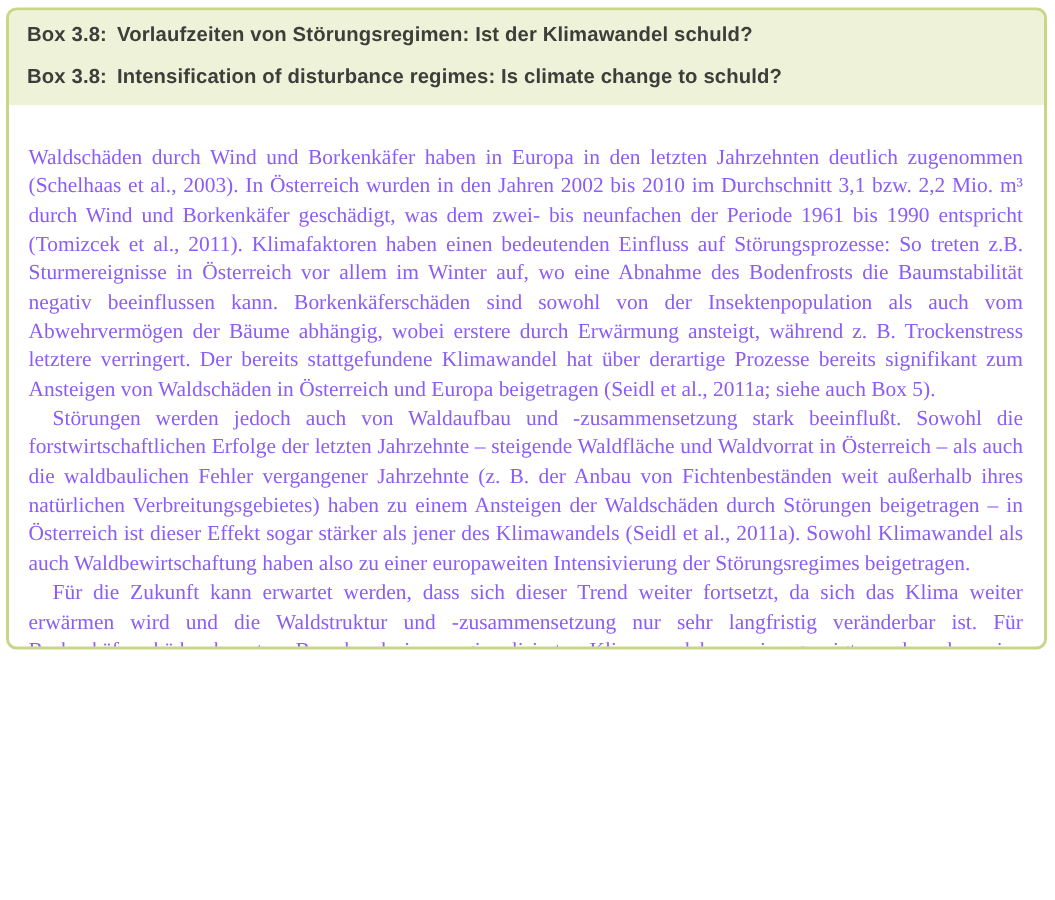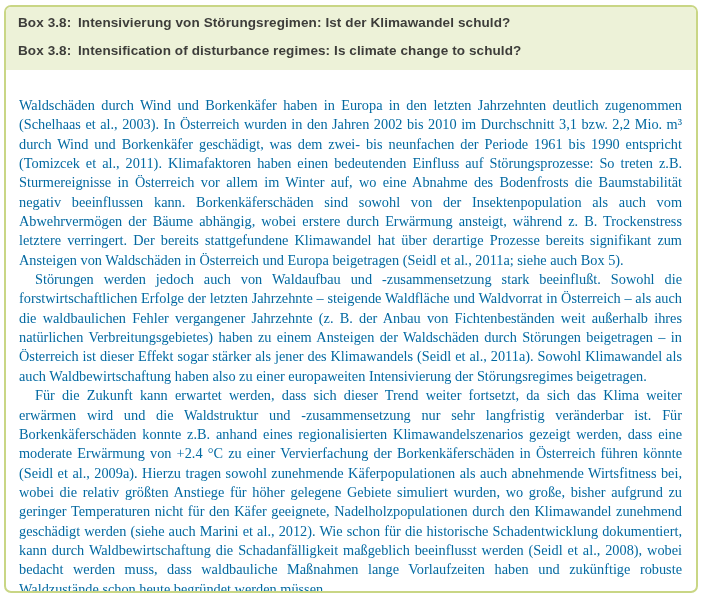--- a/index.html
+++ b/index.html
@@ -15,21 +15,21 @@
     width: 703px;
     height: 600px;
     background: #ffffff;
     box-sizing: border-box;
   }
   .box {
     position: absolute;
     left: 4px;
     top: 5px;
     width: 694px;
-    height: 588px;
+    height: 428px;
     border: 2px solid #c9d685;
     border-radius: 7px;
     background: #ffffff;
     overflow: hidden;
     box-sizing: border-box;
   }
   .box-header {
     background: #edf2d8;
     padding: 9px 14px 13px 12px;
   }
@@ -44,40 +44,40 @@
     color: #3d3d3a;
     letter-spacing: 0.1px;
   }
   .header-row + .header-row {
     margin-top: 14px;
   }
   .box-body {
     padding: 26px 14px 0 13px;
     font-size: 14.3px;
     line-height: 19.35px;
-    color: #0369a1;
+    color: #8b5cf6;
     text-align: justify;
   }
   .box-body p {
     margin: 0;
   }
   .box-body p.indent {
     text-indent: 16px;
   }
 </style>
 </head>
 <body>
 
 <div class="page">
   <div class="box">
 
     <div class="box-header">
       <div class="header-row">
         <span>Box 3.8:</span>
-        <span>Intensivierung von Störungsregimen: Ist der Klimawandel schuld?</span>
+        <span>Vorlaufzeiten von Störungsregimen: Ist der Klimawandel schuld?</span>
       </div>
       <div class="header-row">
         <span>Box 3.8:</span>
         <span>Intensification of disturbance regimes: Is climate change to schuld?</span>
       </div>
     </div>
 
     <div class="box-body">
       <p>Waldschäden durch Wind und Borkenkäfer haben in Europa in den letzten Jahrzehnten deutlich zugenommen (Schelhaas et al., 2003). In Österreich wurden in den Jahren 2002 bis 2010 im Durchschnitt 3,1 bzw. 2,2 Mio. m³ durch Wind und Borkenkäfer geschädigt, was dem zwei- bis neunfachen der Periode 1961 bis 1990 entspricht (Tomizcek et al., 2011). Klimafaktoren haben einen bedeutenden Einfluss auf Störungsprozesse: So treten z.B. Sturmereignisse in Österreich vor allem im Winter auf, wo eine Abnahme des Bodenfrosts die Baumstabilität negativ beeinflussen kann. Borkenkäferschäden sind sowohl von der Insektenpopulation als auch vom Abwehrvermögen der Bäume abhängig, wobei erstere durch Erwärmung ansteigt, während z. B. Trockenstress letztere verringert. Der bereits stattgefundene Klimawandel hat über derartige Prozesse bereits signifikant zum Ansteigen von Waldschäden in Österreich und Europa beigetragen (Seidl et al., 2011a; siehe auch Box 5).</p>
       <p class="indent">Störungen werden jedoch auch von Waldaufbau und -zusammensetzung stark beeinflußt. Sowohl die forstwirtschaftlichen Erfolge der letzten Jahrzehnte – steigende Waldfläche und Waldvorrat in Österreich – als auch die waldbaulichen Fehler vergangener Jahrzehnte (z. B. der Anbau von Fichtenbeständen weit außerhalb ihres natürlichen Verbreitungsgebietes) haben zu einem Ansteigen der Waldschäden durch Störungen beigetragen – in Österreich ist dieser Effekt sogar stärker als jener des Klimawandels (Seidl et al., 2011a). Sowohl Klimawandel als auch Waldbewirtschaftung haben also zu einer europaweiten Intensivierung der Störungsregimes beigetragen.</p>

